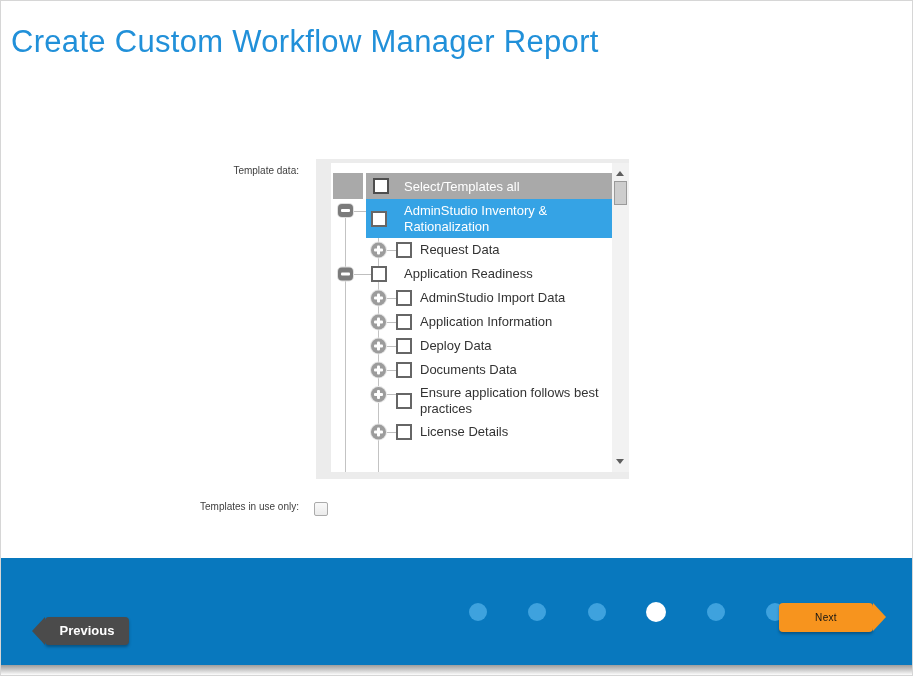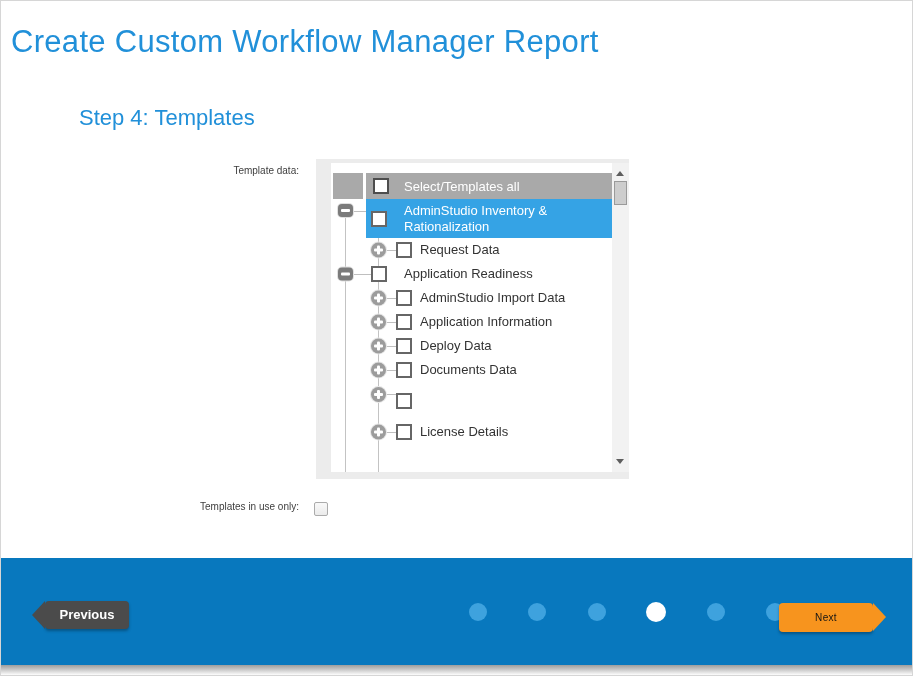--- a/index.html
+++ b/index.html
@@ -70,40 +70,39 @@
   .sb-down{position:absolute;bottom:8px;left:4px;width:0;height:0;
          border-left:4.5px solid transparent;border-right:4.5px solid transparent;border-top:5px solid #5e5e5e;}
   .sb-thumb{position:absolute;left:2px;top:18px;width:11px;height:22px;background:#cdcdcd;border:1px solid #9a9a9a;}
 
   
   .footer{position:absolute;left:0;top:557px;width:100%;height:107px;background:var(--bar_blue,#0878be);}
   .bottom-shadow{position:absolute;left:0;top:664px;width:100%;height:10px;
          background:linear-gradient(#9d9d9d,#fdfdfd);}
   .dot{position:absolute;top:45px;width:18px;height:18px;border-radius:50%;background:var(--dot_blue,#3ea2de);}
   .dot.active{top:44px;width:20px;height:20px;margin-left:-1px;background:#fff;}
-  .btn-prev{position:absolute;left:44px;top:43px;width:84px;height:28px;border-radius:4px;
+  .btn-prev{position:absolute;left:44px;top:59px;width:84px;height:28px;border-radius:4px;
          background:var(--previous_grey,#4b4b4b);color:#fff;font-size:13px;font-weight:bold;
          text-align:center;line-height:28px;box-shadow:0 2px 3px rgba(0,0,0,.3);cursor:pointer;}
   .btn-prev::before{content:"";position:absolute;left:-13px;top:0;width:0;height:0;
          border-top:14px solid transparent;border-bottom:14px solid transparent;
          border-right:13px solid var(--previous_grey,#4b4b4b);}
   .btn-next{position:absolute;left:778px;top:45px;width:94px;height:29px;border-radius:4px;
          background:var(--next_orange,#f7941e);color:#141414;font-size:10px;letter-spacing:.3px;
          text-align:center;line-height:29px;box-shadow:0 2px 3px rgba(0,0,0,.3);cursor:pointer;}
   .btn-next::after{content:"";position:absolute;right:-13px;top:0;width:0;height:0;
          border-top:14.5px solid transparent;border-bottom:14.5px solid transparent;
          border-left:13px solid var(--next_orange,#f7941e);}
 </style>
 </head>
 <body>
 
 <div class="page">
 
   <h1 class="title">Create Custom Workflow Manager Report</h1>
-  <h2 class="step-heading">Step 4: Templates</h2>
 
   <div class="lbl template-data">Template data:</div>
 
   <div class="tree-wrap">
     <div class="tree-panel">
       <div class="tree-header">
         <div class="th-cell1"></div>
         <div class="th-cell2">
           <span class="th-cbx"></span>
           <span class="th-label">Select/Templates all</span>
@@ -167,20 +166,21 @@
     <span class="expand-icon plus"></span>
     <span class="cbx"></span>
     <span class="row-label">Documents Data</span>
   </div>
 
   <div class="tree-row lvl1 two-line">
 
     <span class="hline"></span>
     <span class="expand-icon plus"></span>
     <span class="cbx"></span>
+    <span class="row-label">Ensure application follows best practices</span>
   </div>
 
 
   <div class="tree-row lvl1">
 
     <span class="hline"></span>
     <span class="expand-icon plus"></span>
     <span class="cbx"></span>
     <span class="row-label">License Details</span>
   </div>

